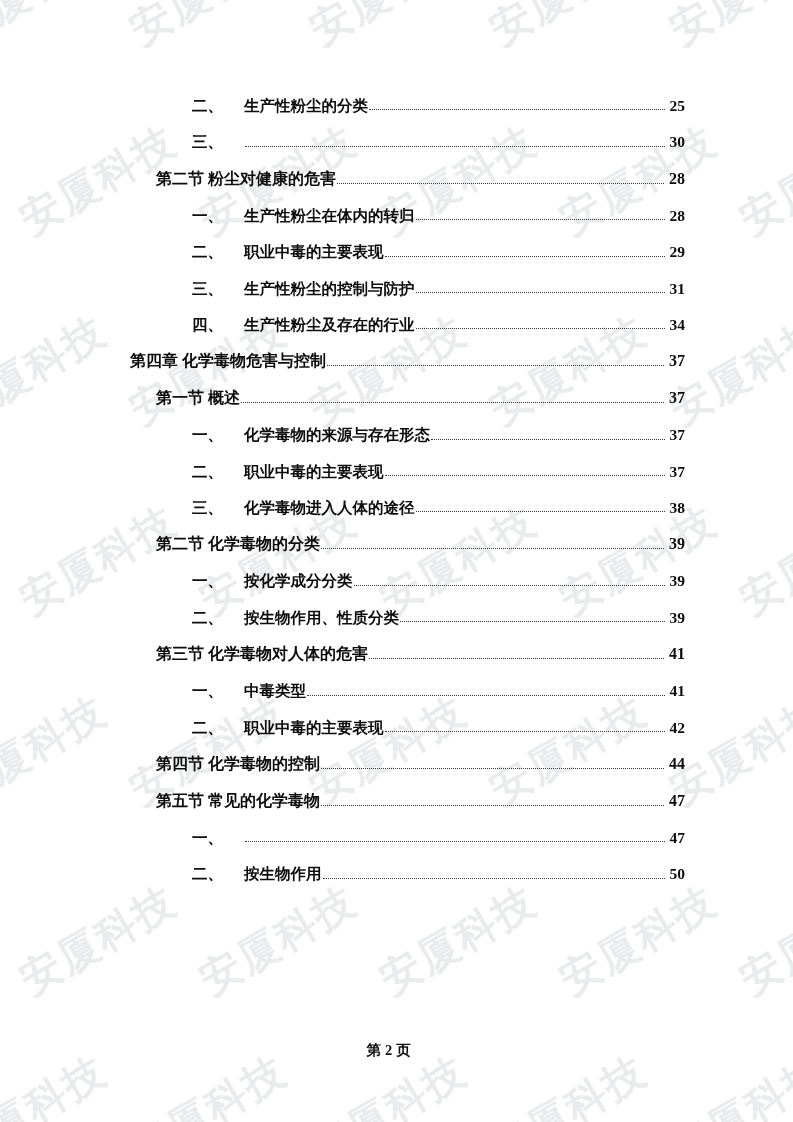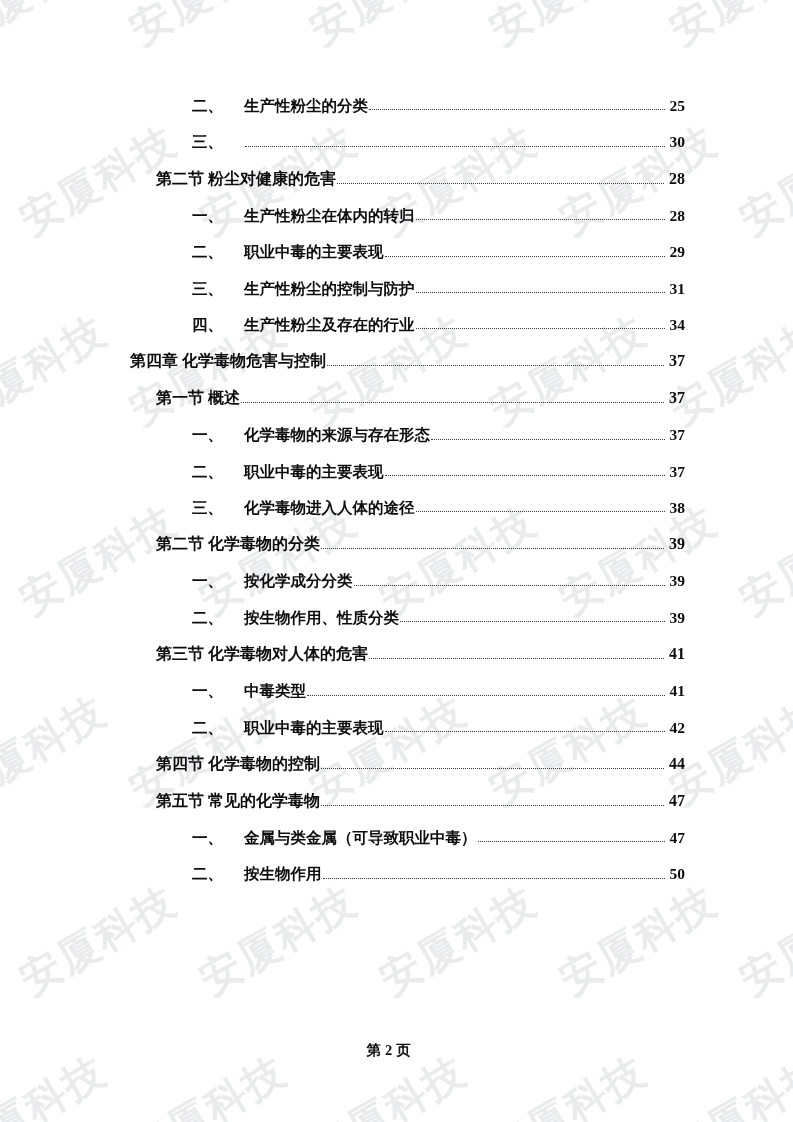--- a/index.html
+++ b/index.html
@@ -303,21 +303,20 @@
       </li>
       <li class="toc-row lvl-section">
         <span class="indent"></span>
         <span class="label">第五节  常见的化学毒物</span>
         <span class="leader"></span>
         <span class="page">47</span>
       </li>
       <li class="toc-row lvl-item">
         <span class="indent"></span>
         <span class="num-col">一、</span>
-        <span class="label">金属与类金属（可导致职业中毒）</span>
         <span class="leader"></span>
         <span class="page">47</span>
       </li>
       <li class="toc-row lvl-item">
         <span class="indent"></span>
         <span class="num-col">二、</span>
         <span class="label">按生物作用</span>
         <span class="leader"></span>
         <span class="page">50</span>
       </li>

